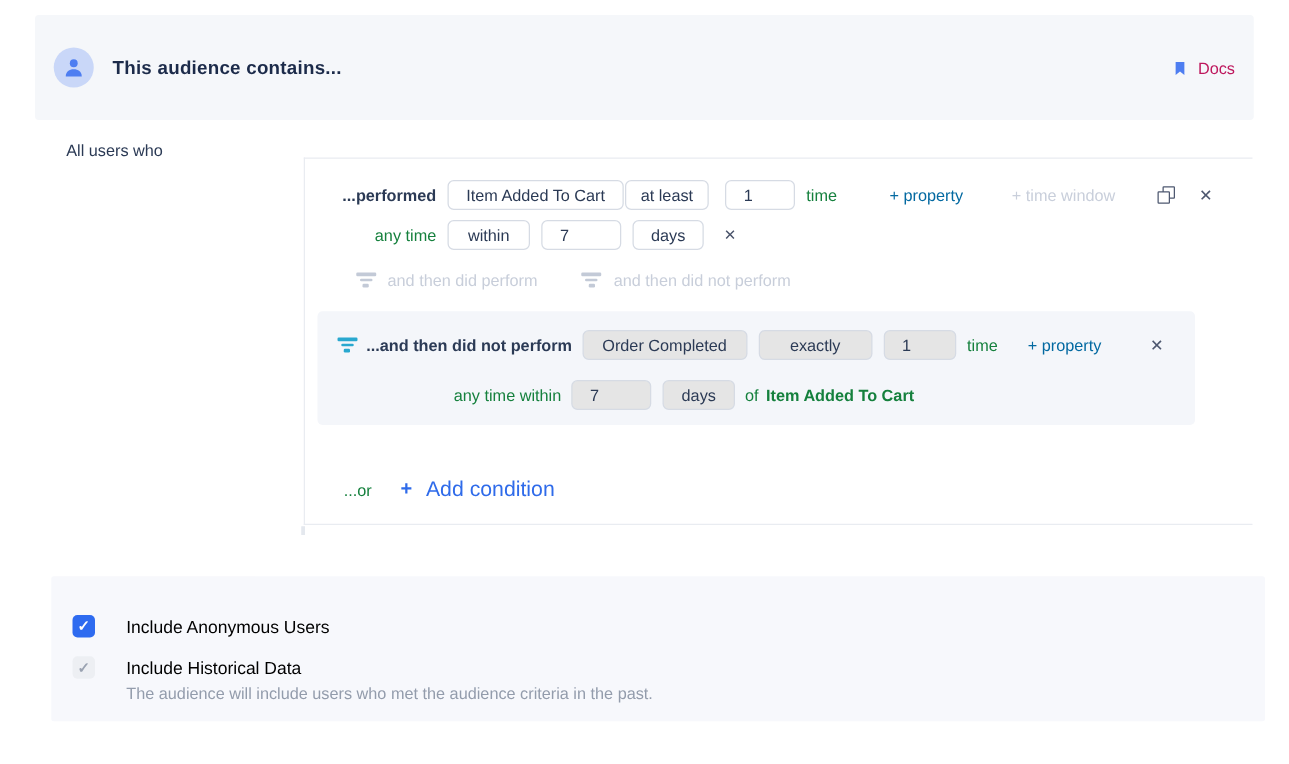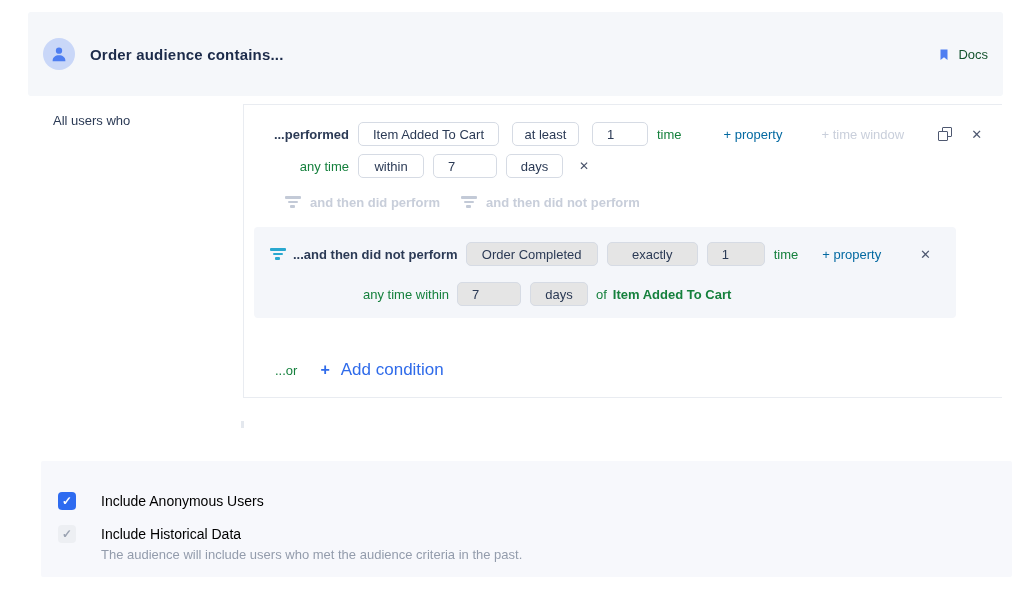--- a/index.html
+++ b/index.html
@@ -13,28 +13,28 @@
     display: flex; align-items: center; padding: 0 15px;
   }
   .avatar {
     width: 32px; height: 32px; border-radius: 50%; background: #C9D7F8;
     display: flex; align-items: center; justify-content: center; flex: 0 0 auto;
   }
   .avatar svg { width: 18px; height: 18px; fill: #4E7EF1; }
   .header-title { margin-left: 15px; font-size: 15px; font-weight: 700; color: #1C2B4A; letter-spacing: .2px; }
   .docs { margin-left: auto; display: flex; align-items: center; gap: 8px; cursor: pointer; }
   .docs svg { width: 12px; height: 15px; fill: #4E7EF1; }
-  .docs-label { font-size: 13px; color: #14532d; }
+  .docs-label { font-size: 13px; color: #be185d; }
 
   
   .all-users { position: absolute; left: 53px; top: 113px; font-size: 13px; color: #2B3A55; }
 
   
   .cond-container {
-    position: absolute; left: 243px; top: 104px; width: 759px; height: 294px;
+    position: absolute; left: 243px; top: 126px; width: 759px; height: 294px;
     background: #fff; border: 1px solid #E9ECF1; border-right: none;
   }
   .row { position: absolute; left: 0; display: flex; align-items: center; height: 24px; font-size: 13px; }
   .lbl { color: #15803d; }
   .lbl-strong { color: #2B3A55; font-weight: 700; }
   .ralign { text-align: right; }
 
   .pillbtn {
     height: 24px; border: 1px solid #D6DBE4; border-radius: 5px; background: #fff;
     font-family: "Liberation Sans", sans-serif; font-size: 13px; color: #2B3A55;
@@ -98,57 +98,57 @@
 </head>
 <body>
 
 <div class="header">
   <div class="avatar">
     <svg viewBox="0 0 24 24">
         <circle cx="12" cy="7.5" r="4.2"></circle>
         <path d="M3.5 21c0-4.6 3.8-7.2 8.5-7.2s8.5 2.6 8.5 7.2v.5h-17z"></path>
       </svg>
   </div>
-  <div class="header-title">Order audience contains...</div>
+  <div class="header-title">This audience contains...</div>
   <div class="docs">
     <svg viewBox="0 0 24 24">
         <path d="M5 2h14v21l-7-5.6L5 23z"></path>
       </svg>
     <span class="docs-label">Docs</span>
   </div>
 </div>
 
 <div class="all-users">All users who</div>
 
 <div class="cond-container">
 
   <div class="row" style="top:17px; right:0;">
     <span class="lbl-strong ralign" style="width:105px;">...performed</span>
     <button class="pillbtn" style="margin-left:9px; width:141px;">Item Added To Cart</button>
-    <button class="pillbtn" style="margin-left:13px; width:67px;">at least</button>
+    <button class="pillbtn" style="margin-left:1px; width:67px;">at least</button>
     <input class="numinput" style="margin-left: 13px; width: 56px;" value="1">
     <span class="lbl" style="margin-left:9px;">time</span>
     <span class="linklike" style="margin-left:42px;">+ property</span>
     <span class="disabled-link" style="margin-left:39px;">+ time window</span>
     <span class="copy-icon" style="margin-left:34px;">
         <span class="back"></span>
         <span class="front"></span>
       </span>
     <span class="close-x" style="margin-left:19px;">✕</span>
   </div>
 
   <div class="row" style="top:49px;">
     <span class="lbl ralign" style="width:105px;">any time</span>
     <button class="pillbtn" style="margin-left:9px; width:66px;">within</button>
     <input class="numinput" style="margin-left: 9px; width: 64px;" value="7">
     <button class="pillbtn" style="margin-left:9px; width:57px;">days</button>
     <span class="close-x small" style="margin-left:16px;">✕</span>
   </div>
 
-  <div class="row" style="top:85px; left:40px; gap:20px;font-weight:bold;">
+  <div class="row" style="top:85px; left:40px; gap:35px;">
     <span class="seq-option">
       <span class="filter-icon">
           <i></i>
           <i></i>
           <i></i>
         </span>
       <span>and then did perform</span>
     </span>
     <span class="seq-option">
       <span class="filter-icon">

